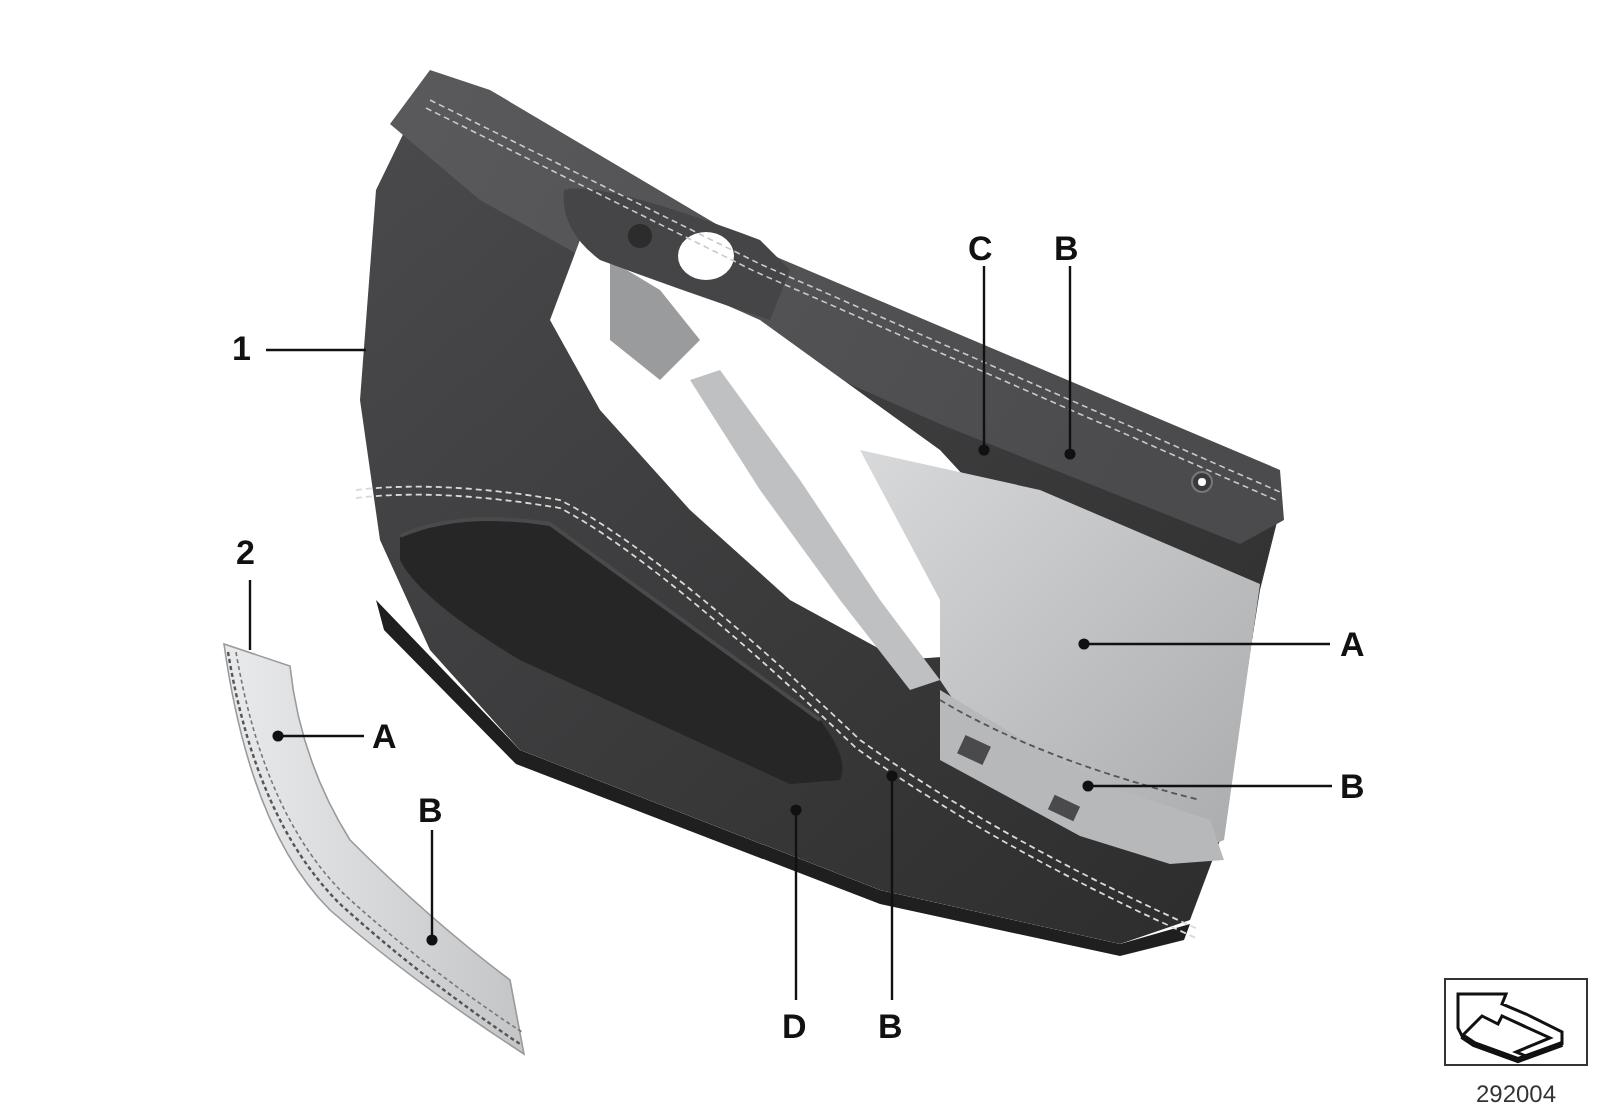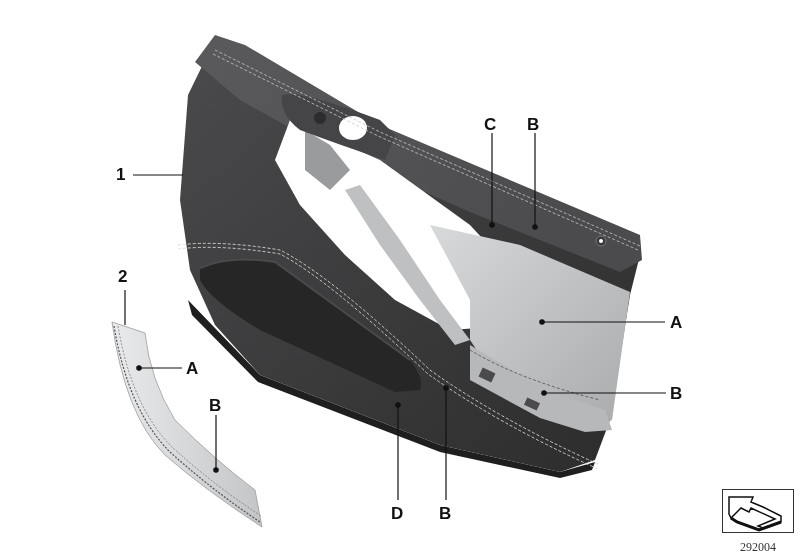--- a/index.html
+++ b/index.html
@@ -1,20 +1,20 @@
 <!DOCTYPE html>
 <html><head>
 <meta charset="utf-8">
 <style>
   html, body { margin: 0; padding: 0; background: #ffffff; }
   body { width: 800px; height: 560px; position: relative; overflow: hidden; font-family: "Liberation Sans", sans-serif; }
   #diagram { position: absolute; left: 0; top: 0; width: 800px; height: 560px; }
   .callout { position: absolute; font-family: "Liberation Sans", sans-serif; font-weight: bold; font-size: 17px; color: #111; line-height: 1; }
   .refbox { position: absolute; left: 722px; top: 489px; width: 70px; height: 42px; border: 1px solid #333; background: #fff; }
-  .refnum { position: absolute; left: 720px; top: 540px; width: 76px; text-align: center; font-size: 12px; color: #333; font-family: Liberation Serif, serif; }
+  .refnum { position: absolute; left: 720px; top: 540px; width: 76px; text-align: center; font-size: 12px; color: #333; font-family: Liberation Sans, sans-serif; }
 </style>
 </head>
 <body>
 
 <svg id="diagram" viewBox="0 0 800 560" xmlns="http://www.w3.org/2000/svg">
   <defs>
     <linearGradient id="gDark" x1="0" y1="0" x2="1" y2="1">
       <stop offset="0" stop-color="#4a4a4c"></stop>
       <stop offset="1" stop-color="#2c2c2d"></stop>
     </linearGradient>

